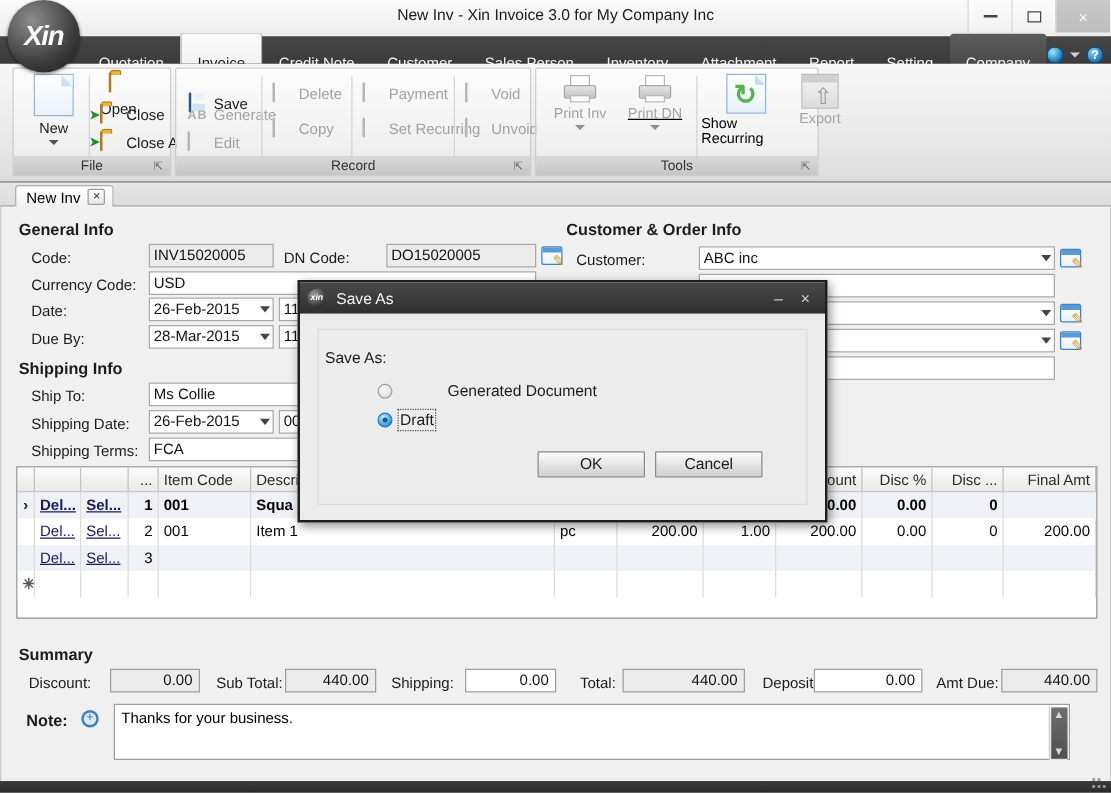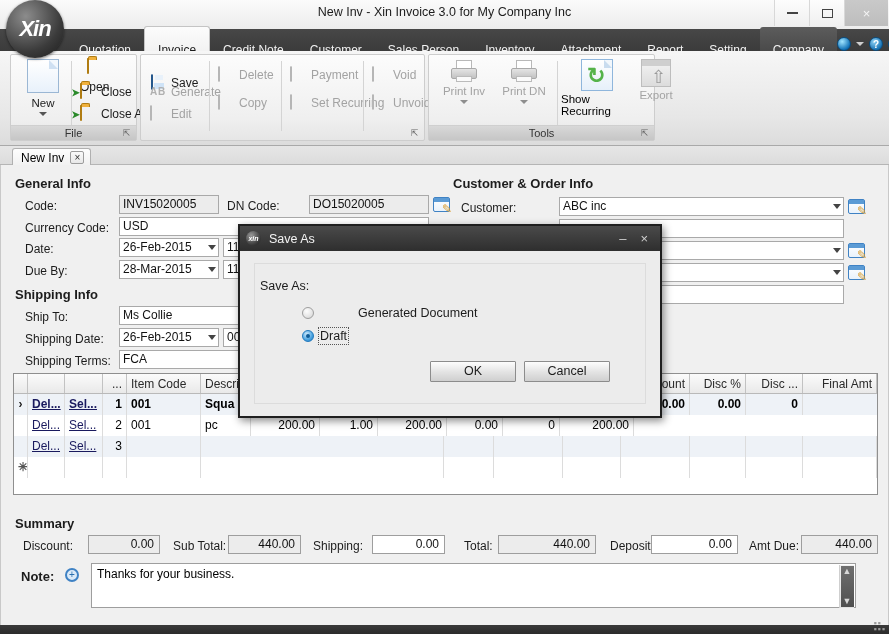--- a/index.html
+++ b/index.html
@@ -409,35 +409,36 @@
         <div class="sep" style="left:222px;"></div>
         <div class="smallbtn dis" style="left:228px; top:9px;">
           <span class="icon16"><span class="greybox"></span></span>
           <span>Void</span>
         </div>
         <div class="smallbtn dis" style="left:228px; top:37px;">
           <span class="icon16"><span class="greybox"></span></span>
           <span>Unvoid</span>
         </div>
       </div>
+      <div class="group-title">Record</div>
       <div class="group-dialog">⇱</div>
     </div>
 
     <div class="group" style="left:428px; width:227px;">
       <div class="grp-inner">
         <div class="toolbtn dis" style="left:6px; width:58px;">
           <span class="printer">
               <span class="paper"></span>
               <span class="body"></span>
               <span class="out"></span>
             </span>
           <span class="lbl">Print Inv</span>
           <span class="dd"></span>
         </div>
-        <div class="toolbtn dis" style="left:66px; width:58px;">
+        <div class="toolbtn dis" style="left:66px; width:58px;text-decoration:underline;">
           <span class="printer">
               <span class="paper"></span>
               <span class="body"></span>
               <span class="out"></span>
             </span>
           <span class="lbl">Print DN</span>
           <span class="dd"></span>
         </div>
         <div class="sep" style="left:128px;"></div>
         <div class="toolbtn" style="left:132px; width:72px;">
@@ -562,20 +563,21 @@
         <div class="gcell num" style="width:57px;">0</div>
         <div class="gcell num" style="width:74px;margin-top:41px;">240.00</div>
       </div>
 
       <div class="grow white">
         <div class="gcell rowmark" style="width:14px;"></div>
         <div class="gcell" style="width:37px;"><span class="lnk">Del...</span></div>
         <div class="gcell" style="width:38px;"><span class="lnk">Sel...</span></div>
         <div class="gcell num" style="width:24px;">2</div>
         <div class="gcell" style="width:74px;">001</div>
+        <div class="gcell" style="width:243px;">Item 1</div>
         <div class="gcell" style="width:50px;">pc</div>
         <div class="gcell num" style="width:69px;">200.00</div>
         <div class="gcell num" style="width:58px;">1.00</div>
         <div class="gcell num" style="width:69px;">200.00</div>
         <div class="gcell num" style="width:56px;">0.00</div>
         <div class="gcell num" style="width:57px;">0</div>
         <div class="gcell num" style="width:74px;">200.00</div>
       </div>
 
       <div class="grow alt">

